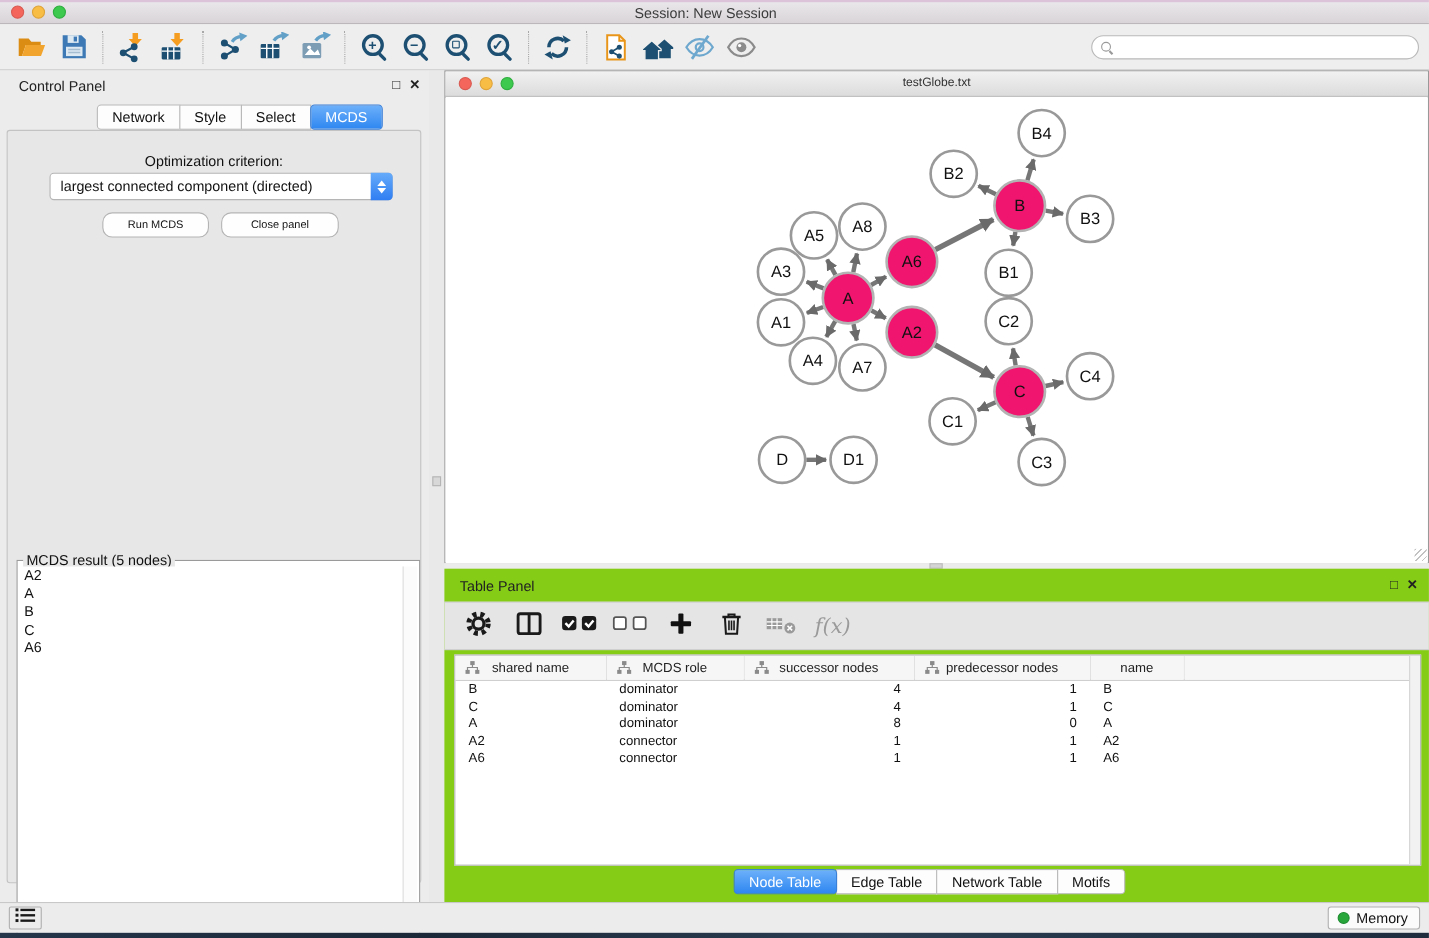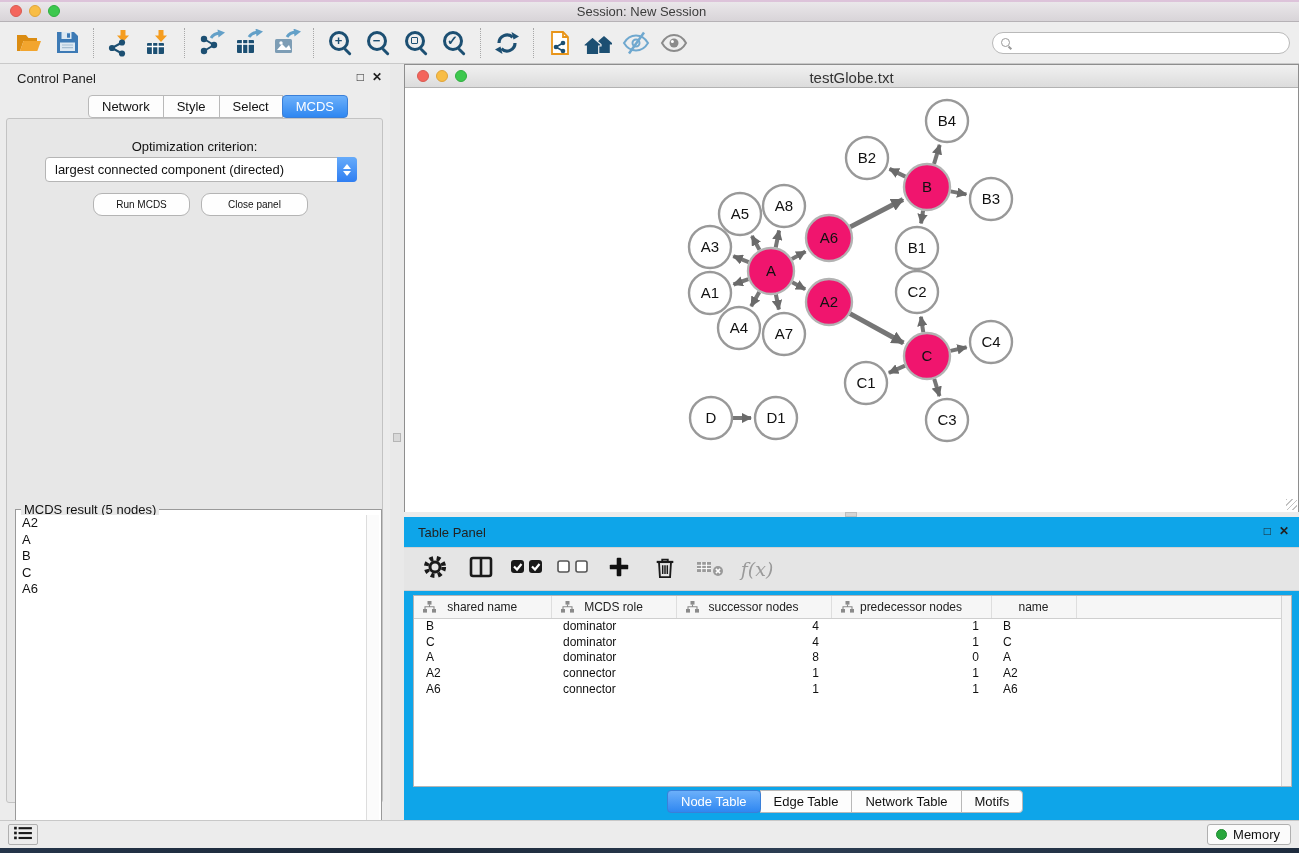--- a/index.html
+++ b/index.html
@@ -78,27 +78,27 @@
   .gutter-v .grip { position:absolute; left:3px; top:369px; width:8px; height:9px; background:#d8d8d8; border:1px solid #b5b5b5; }
   .gutter-h { position:absolute; left:404px; top:512px; width:895px; height:5px; background:#ececec; }
   .gutter-h .grip { position:absolute; left:441px; top:0; width:12px; height:5px; background:#d4d4d4; border:1px solid #bdbdbd; }
 
   
   .net-window { position:absolute; left:404px; top:64px; width:895px; height:448px;
     border:1px solid #8e8e8e; background:#fff; }
   .net-titlebar { position:absolute; left:0; top:0; width:100%; height:23px;
     background:linear-gradient(#f1f1f1,#dcdcdc); border-bottom:1px solid #b2b2b2; }
   .net-lights { position:absolute; left:12px; top:5px; display:flex; gap:7px; }
-  .net-title { position:absolute; left:0; right:0; top:4px; text-align:center; font-size:15px; color:#333; }
+  .net-title { position:absolute; left:0; right:0; top:4px; text-align:center; font-size:11px; color:#333; }
   .net-canvas { position:absolute; left:0; top:24px; width:893px; height:423px; background:#fff; }
   .net-resize { position:absolute; right:1px; bottom:1px; width:11px; height:11px;
     background:repeating-linear-gradient(135deg,#c2c2c2 0 1px,transparent 1px 4px); }
 
   
-  .table-panel { position:absolute; left:404px; top:517px; width:895px; height:303px; background:#0ea5e9; }
+  .table-panel { position:absolute; left:404px; top:517px; width:895px; height:303px; background:#84cc16; }
   .tp-title { position:absolute; left:14px; top:8px; font-size:13px; color:#222; }
   .tp-toolbar { position:absolute; left:0; top:30px; width:100%; height:44px; background:#e5e5e5;
     border-top:1px solid #d2d2d2; border-bottom:1px solid #cfcfcf; display:flex; align-items:center; padding-left:16px; gap:16px; }
   .tpt-btn { width:30px; height:32px; display:flex; align-items:center; justify-content:center; cursor:default; }
   .fx-label { font-family:"DejaVu Serif", serif; font-style:italic; font-size:19px; color:#9a9a9a; }
 
   .table-wrap { position:absolute; left:9px; top:78px; width:879px; height:192px;
     background:#fff; border:1px solid #b5b5b5; overflow:hidden; }
   table.node-table { border-collapse:collapse; table-layout:fixed; width:877px; }
   .node-table th { height:22px; background:#f6f6f6; border-bottom:1px solid #cfcfcf; border-right:1px solid #dedede;

